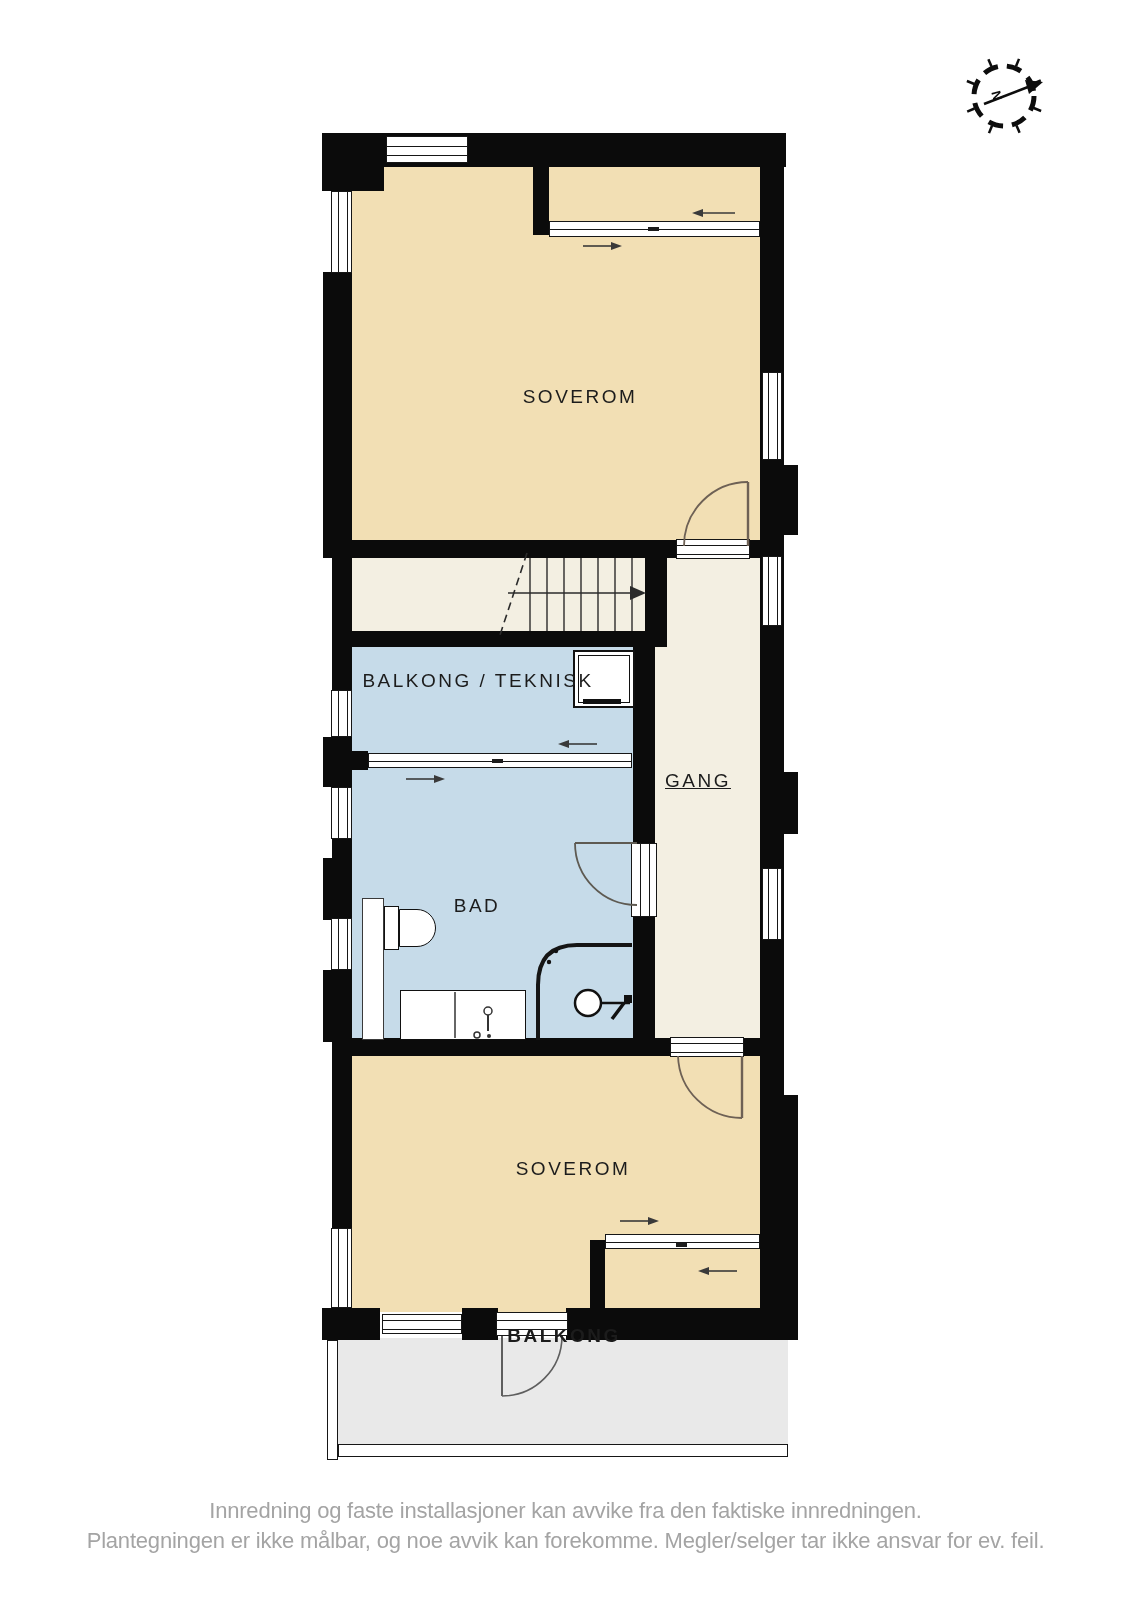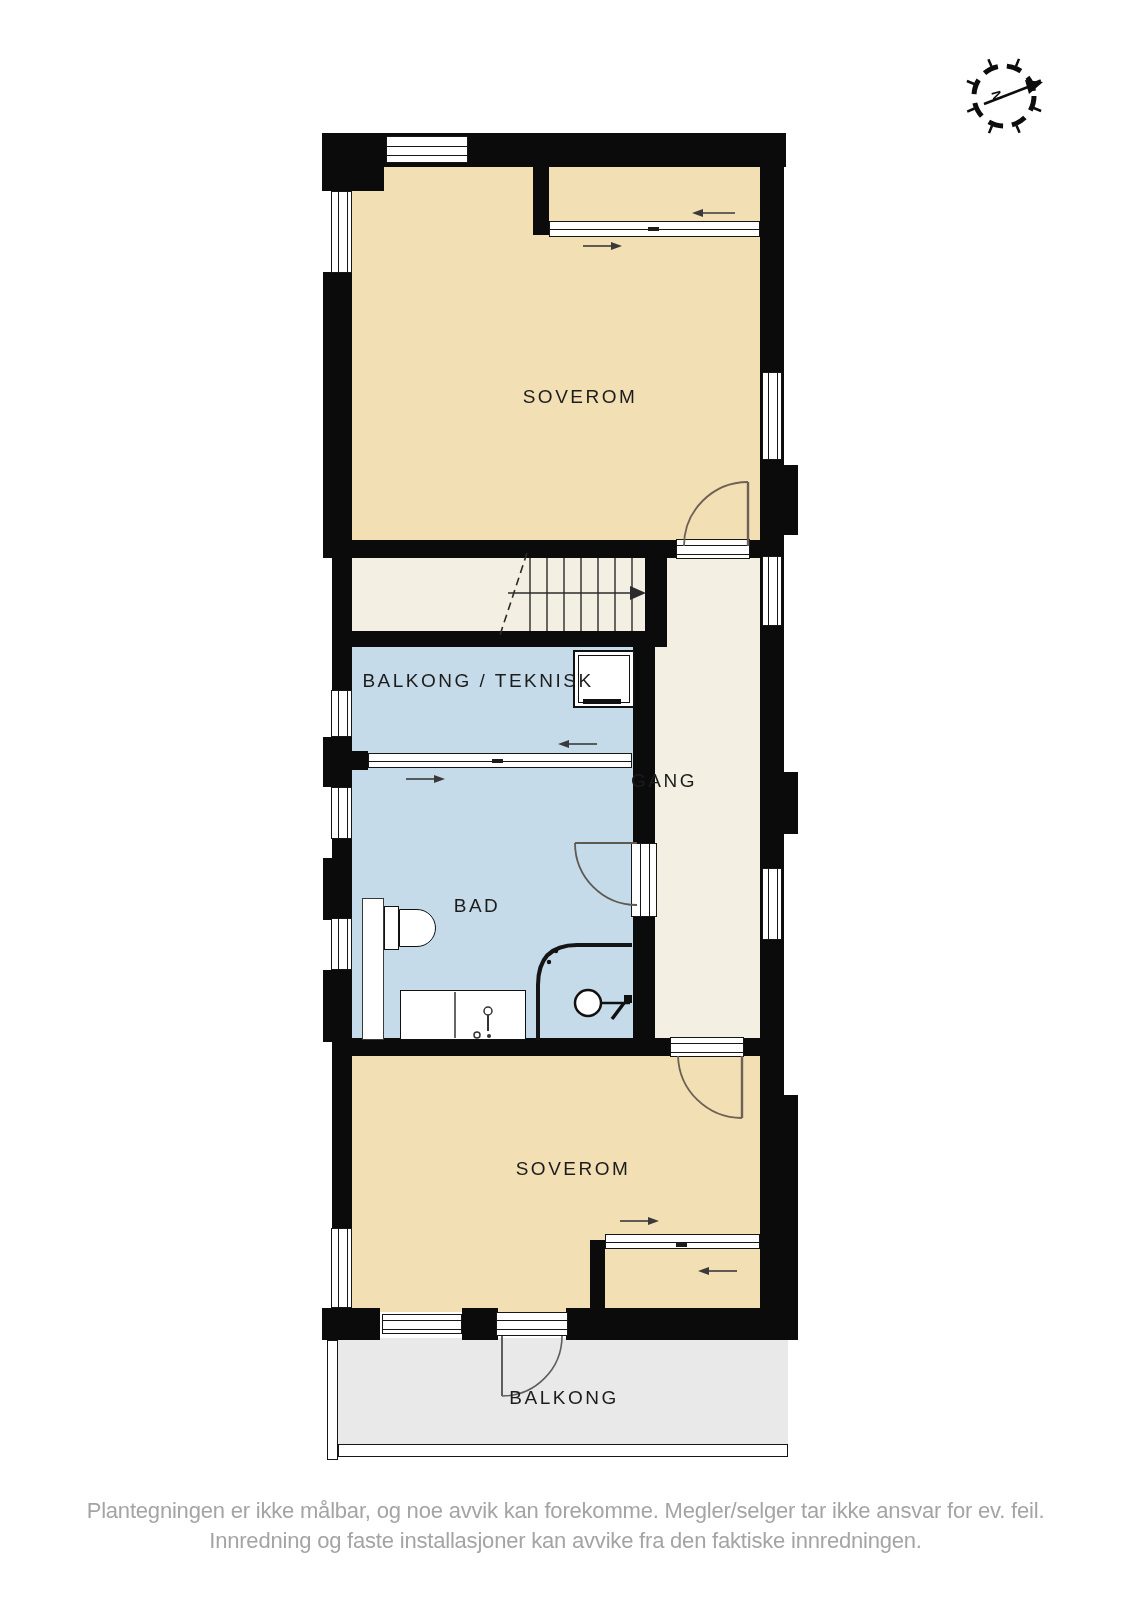--- a/index.html
+++ b/index.html
@@ -236,25 +236,25 @@
       <line x1="991.5" y1="66.5" x2="988.4" y2="59.2" stroke="#0d0d0d" stroke-width="2.5"></line>
       <line x1="1016.0" y1="66.3" x2="1019.0" y2="58.9" stroke="#0d0d0d" stroke-width="2.5"></line>
       <line x1="1033.5" y1="83.5" x2="1040.8" y2="80.4" stroke="#0d0d0d" stroke-width="2.5"></line>
       <line x1="984" y1="104" x2="1028" y2="87" stroke="#0d0d0d" stroke-width="2.5"></line>
       <polygon points="1043,82 1025,80 1029,94" fill="#0d0d0d"></polygon>
     </g>
   </svg>
 
   <div class="room-label" style="left:580px; top:397px;">SOVEROM</div>
   <div class="room-label" style="left:478px; top:681px;">BALKONG / TEKNISK</div>
-  <div class="room-label" style="left:664px; top:781px;">GANG</div>
+  <div class="room-label" style="left:698px; top:781px;text-decoration:underline;">GANG</div>
   <div class="room-label" style="left:477px; top:906px;">BAD</div>
   <div class="room-label" style="left:573px; top:1169px;">SOVEROM</div>
-  <div class="room-label" style="left:564px; top:1398px;">BALKONG</div>
+  <div class="room-label" style="left:564px; top:1336px;font-weight:bold;">BALKONG</div>
 
   <div id="north-label">N</div>
 
   <div id="disclaimer">
+    <div>Innredning og faste installasjoner kan avvike fra den faktiske innredningen.</div>
     <div>Plantegningen er ikke målbar, og noe avvik kan forekomme. Megler/selger tar ikke ansvar for ev. feil.</div>
-    <div>Innredning og faste installasjoner kan avvike fra den faktiske innredningen.</div>
   </div>
 
 </div>
 
 </body></html>

